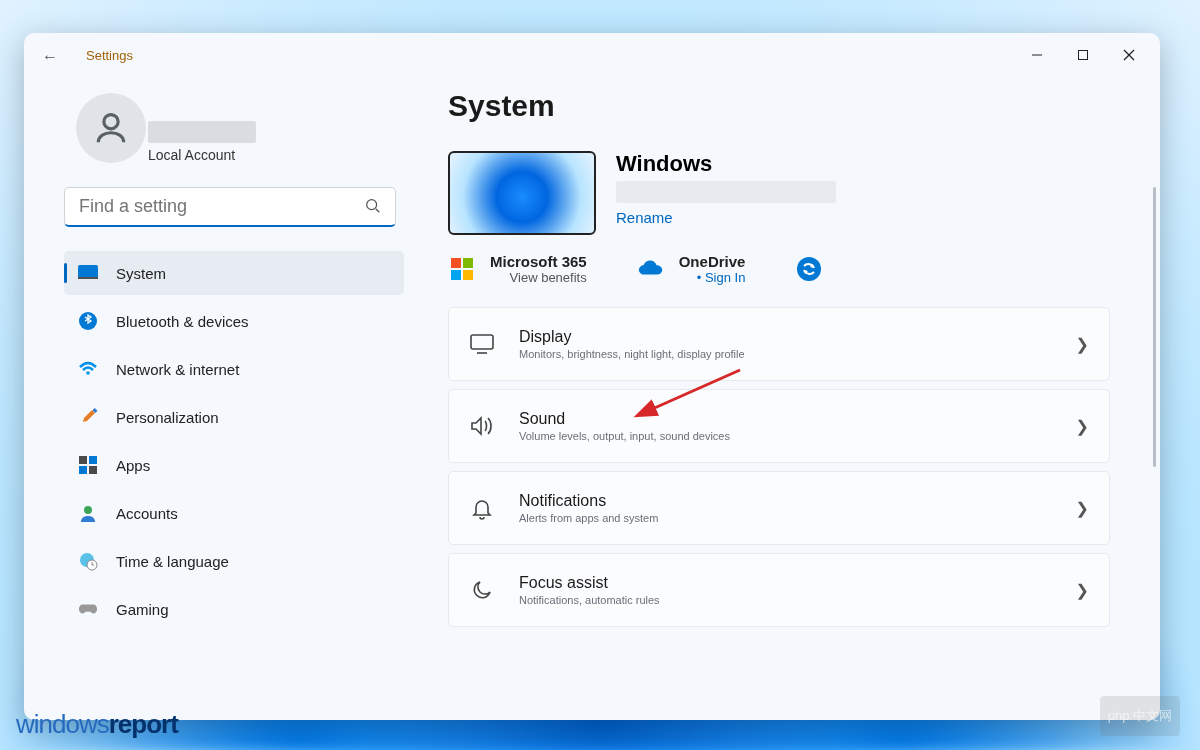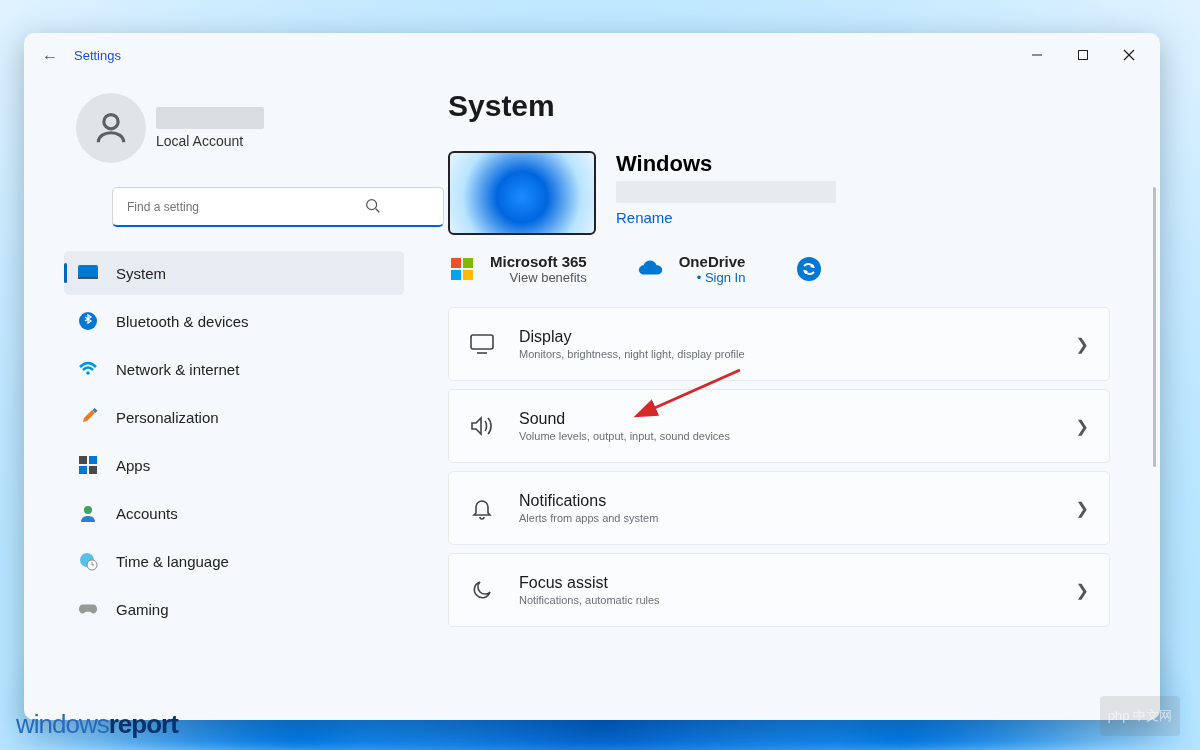--- a/index.html
+++ b/index.html
@@ -16,36 +16,36 @@
       radial-gradient(ellipse 500px 400px at 900px 750px, #0077e6 0%, transparent 60%);
     filter: blur(6px);
   }
   .window {
     position: absolute; left: 24px; top: 33px; right: 40px; bottom: 30px;
     background: #f5f8fc; border-radius: 10px; box-shadow: 0 8px 30px rgba(0,0,0,.25);
     display: flex; flex-direction: column; overflow: hidden;
   }
   .titlebar { height: 44px; display: flex; align-items: center; padding: 0 8px; }
   .tb-back { width: 36px; text-align:center; font-size:16px; color:#555; cursor:pointer; }
-  .tb-title { font-size: 13px; color:#1d4ed8; margin-left: 6px; }
+  .tb-title { font-size: 13px; color:#a16207; margin-left: 18px; }
   .tb-spacer { flex:1; }
   .tb-btn { width:46px; height:32px; display:flex; align-items:center; justify-content:center; font-size:14px; color:#222; cursor:pointer; }
   .tb-btn svg { width:12px; height:12px; }
   .content { flex:1; display:flex; overflow:hidden; }
   .sidebar { width: 400px; padding: 16px 20px 0 40px; display:flex; flex-direction:column; }
-  .profile { display:flex; align-items:center; gap:10px; margin-bottom:24px; padding-left:12px;}
+  .profile { display:flex; align-items:flex-end; gap:2px; margin-bottom:24px; padding-left:12px;}
   .avatar { width:70px; height:70px; border-radius:50%; background:#e0e4e9; display:flex; align-items:center; justify-content:center; }
   .avatar svg { width:38px; height:38px; stroke:#5b5f66; stroke-width:2; fill:none; }
   .profile-name { width:108px; height:22px; background:#d9dde1; border-radius:2px; margin-bottom:4px;}
   .profile-type { font-size:14px; color:#333; }
   .searchbox { position:relative; margin: 0 8px 24px 0; }
   .searchbox input {
-    width:100%; height:40px; padding:0 40px 0 14px; font-size:12px;
+    width:100%; height:40px; padding:0 40px 0 14px; font-size:18px;
     border:1px solid #d0d4da; border-radius:5px; background:#fff;
-    border-bottom:2px solid #0067c0; outline:none;margin-left:48px;
+    border-bottom:2px solid #0067c0; outline:none;
   }
   .searchbox .search-ico { position:absolute; right:14px; top:10px; width:18px; height:18px; }
   .nav { list-style:none; }
   .nav-item {
     display:flex; align-items:center; gap:18px; height:44px; padding:0 14px;
     border-radius:5px; font-size:15px; color:#222; cursor:pointer; margin-bottom:4px;
   }
   .nav-item.selected { background:#e6ecf2; position:relative; }
   .nav-item.selected::before {
     content:""; position:absolute; left:0; top:12px; bottom:12px; width:3px;

